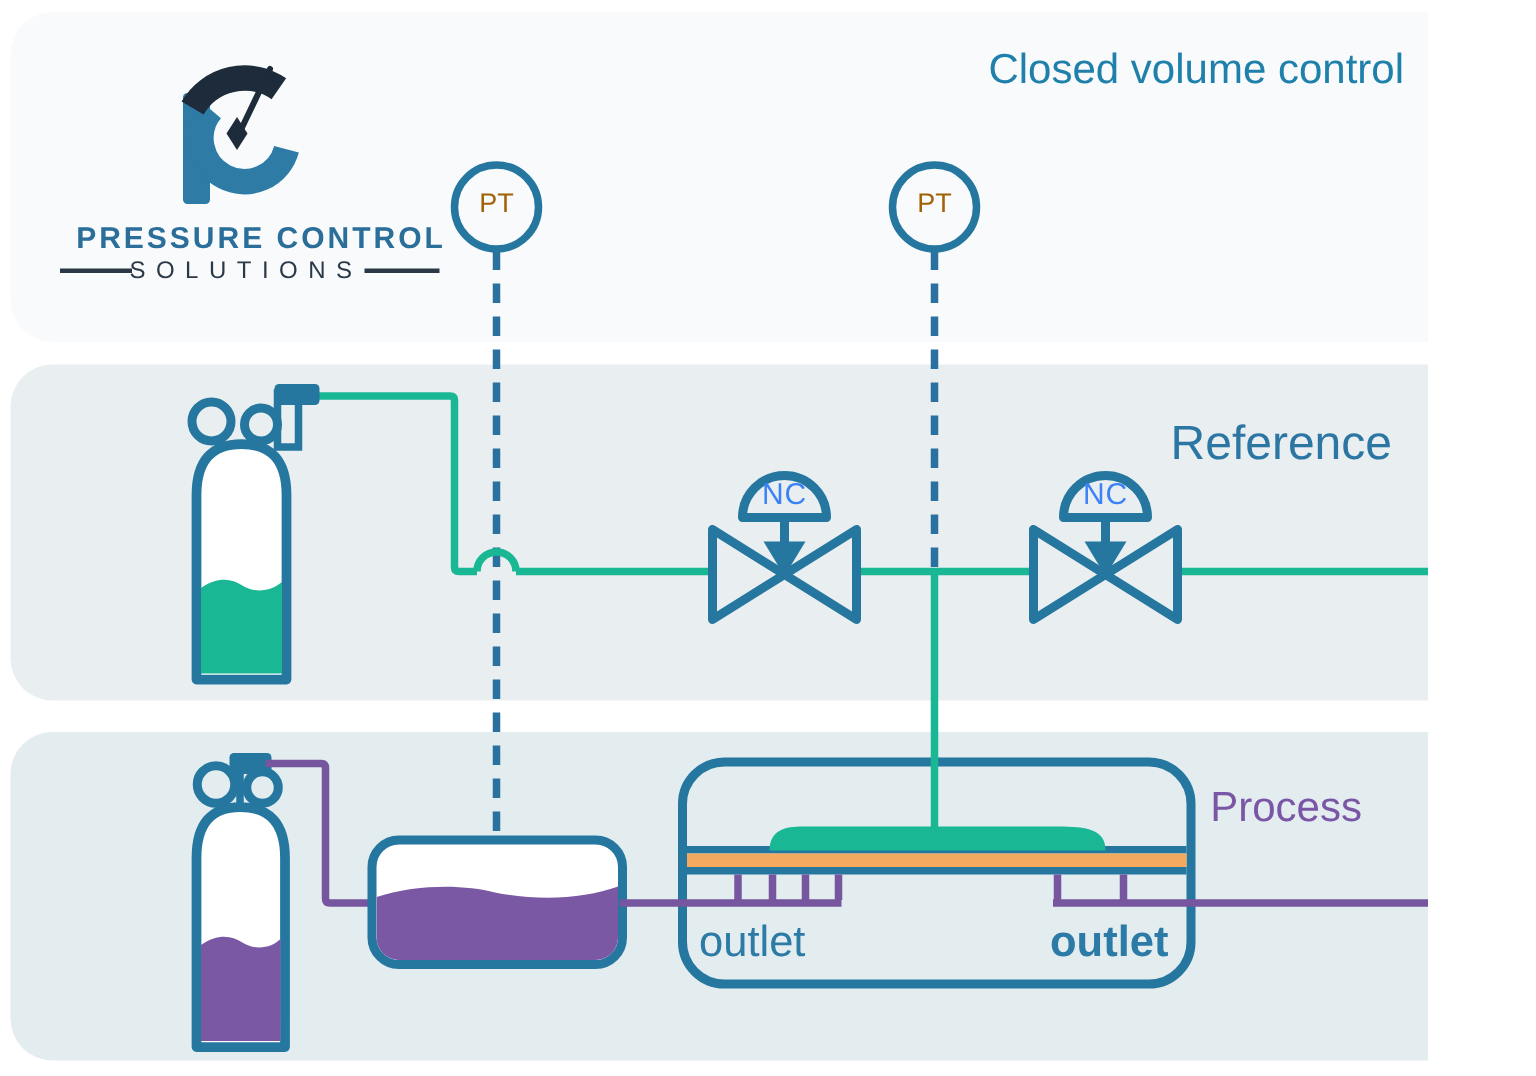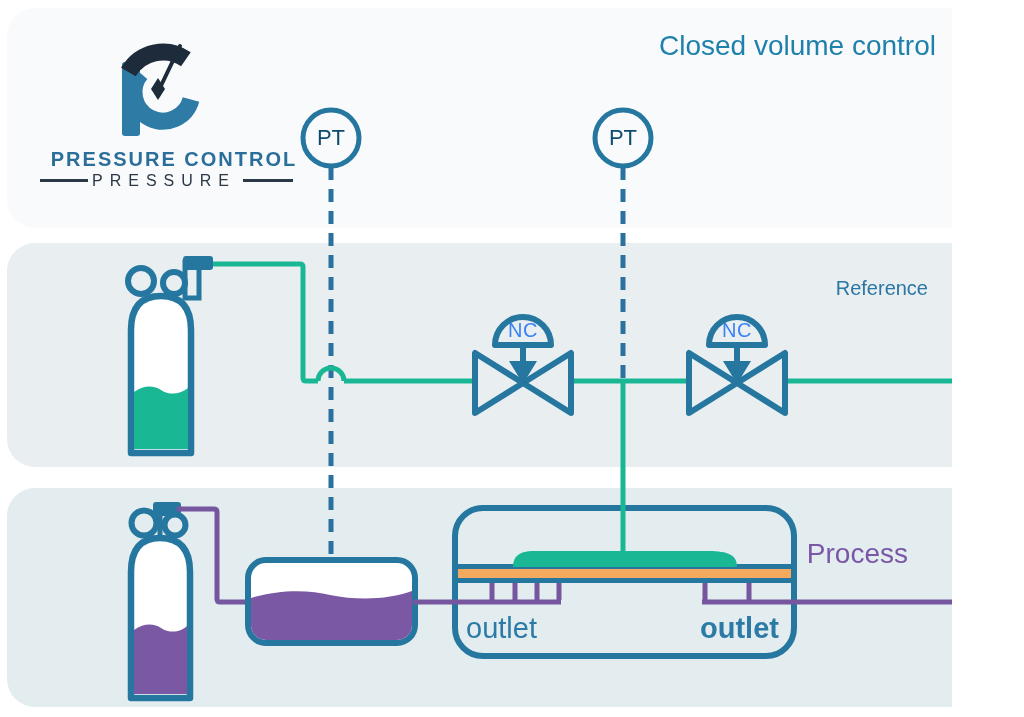--- a/index.html
+++ b/index.html
@@ -7,25 +7,25 @@
     position:relative;width:952px;height:717px;background:#ffffff;overflow:hidden;
     font-family:"Liberation Sans", sans-serif;
   }
   .band{position:absolute;left:7px;width:1011px;border-radius:28px;}
   .band-top{top:8px;height:220px;background:#f8fafc;}
   .band-mid{top:243px;height:224px;background:#e9eef1;}
   .band-bot{top:488px;height:219px;background:#e3ecef;}
   #diagram{position:absolute;left:0;top:0;width:1024px;height:717px;}
   .lbl{position:absolute;white-space:nowrap;}
   .title{top:30px;right:16px;font-size:28px;color:#1f81ab;}
-  .ref-label{top:277px;right:24px;font-size:20px;color:#2b76a3;}
-  .proc-label{top:538px;right:44px;font-size:28px;color:#7a57a6;}
+  .ref-label{top:277px;right:24px;font-size:32px;color:#2b76a3;}
+  .proc-label{top:522px;right:44px;font-size:28px;color:#7a57a6;}
   .inlet-label{left:466px;top:612px;font-size:29px;color:#2b7ba6;}
   .outlet-label{left:700px;top:612px;font-size:29px;color:#2b7ba6;font-weight:bold;}
-  .pt-text{width:64px;top:125px;text-align:center;font-size:22px;color:#0c4a6e;}
+  .pt-text{width:64px;top:125px;text-align:center;font-size:18px;color:#a16207;}
   .pt1-text{left:299px;}
   .pt2-text{left:591px;}
   .nc-text{width:60px;top:319px;text-align:center;font-size:20px;color:#3b82f6;letter-spacing:0.5px;}
   .nc1-text{left:493px;}
   .nc2-text{left:707px;}
   .logo-line1{left:43px;top:148px;width:262px;text-align:center;font-size:20px;font-weight:bold;
               letter-spacing:2px;color:#2a6e99;}
   .logo-line2{left:33px;top:172px;width:262px;text-align:center;font-size:16px;
               letter-spacing:7px;color:#2b3847;}
   .flank{position:absolute;top:179px;height:2.5px;background:#2b3847;}
@@ -119,17 +119,17 @@
   <div class="lbl title">Closed volume control</div>
   <div class="lbl ref-label">Reference</div>
   <div class="lbl proc-label">Process</div>
   <div class="lbl pt-text pt1-text">PT</div>
   <div class="lbl pt-text pt2-text">PT</div>
   <div class="lbl nc-text nc1-text">NC</div>
   <div class="lbl nc-text nc2-text">NC</div>
   <div class="lbl inlet-label">outlet</div>
   <div class="lbl outlet-label">outlet</div>
   <div class="lbl logo-line1">PRESSURE CONTROL</div>
-  <div class="lbl logo-line2">PRESSURE</div>
+  <div class="lbl logo-line2">SOLUTIONS</div>
   <div class="flank flank-l"></div>
   <div class="flank flank-r"></div>
 
 </div>
 
 </body></html>

